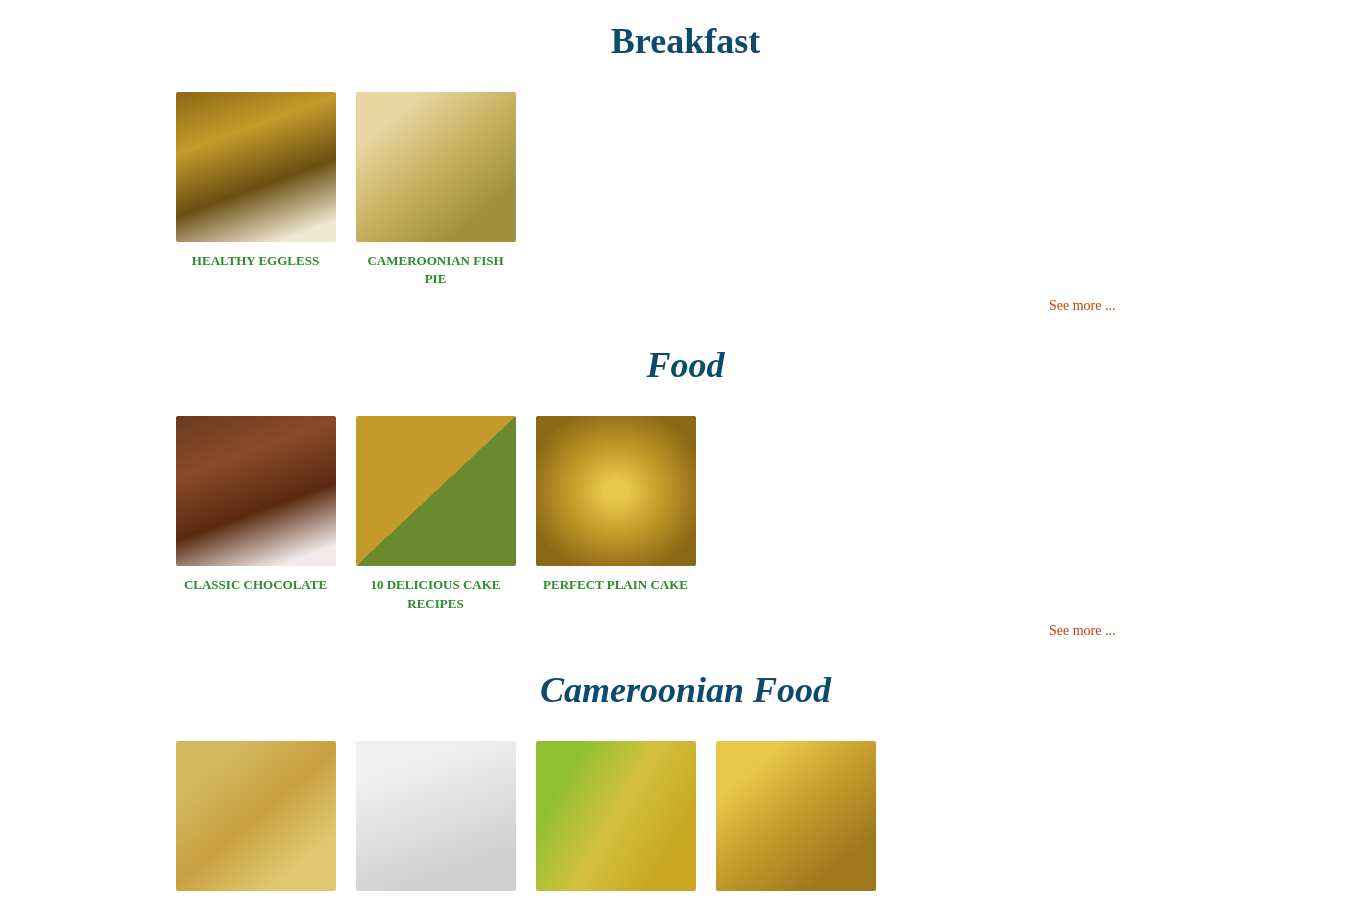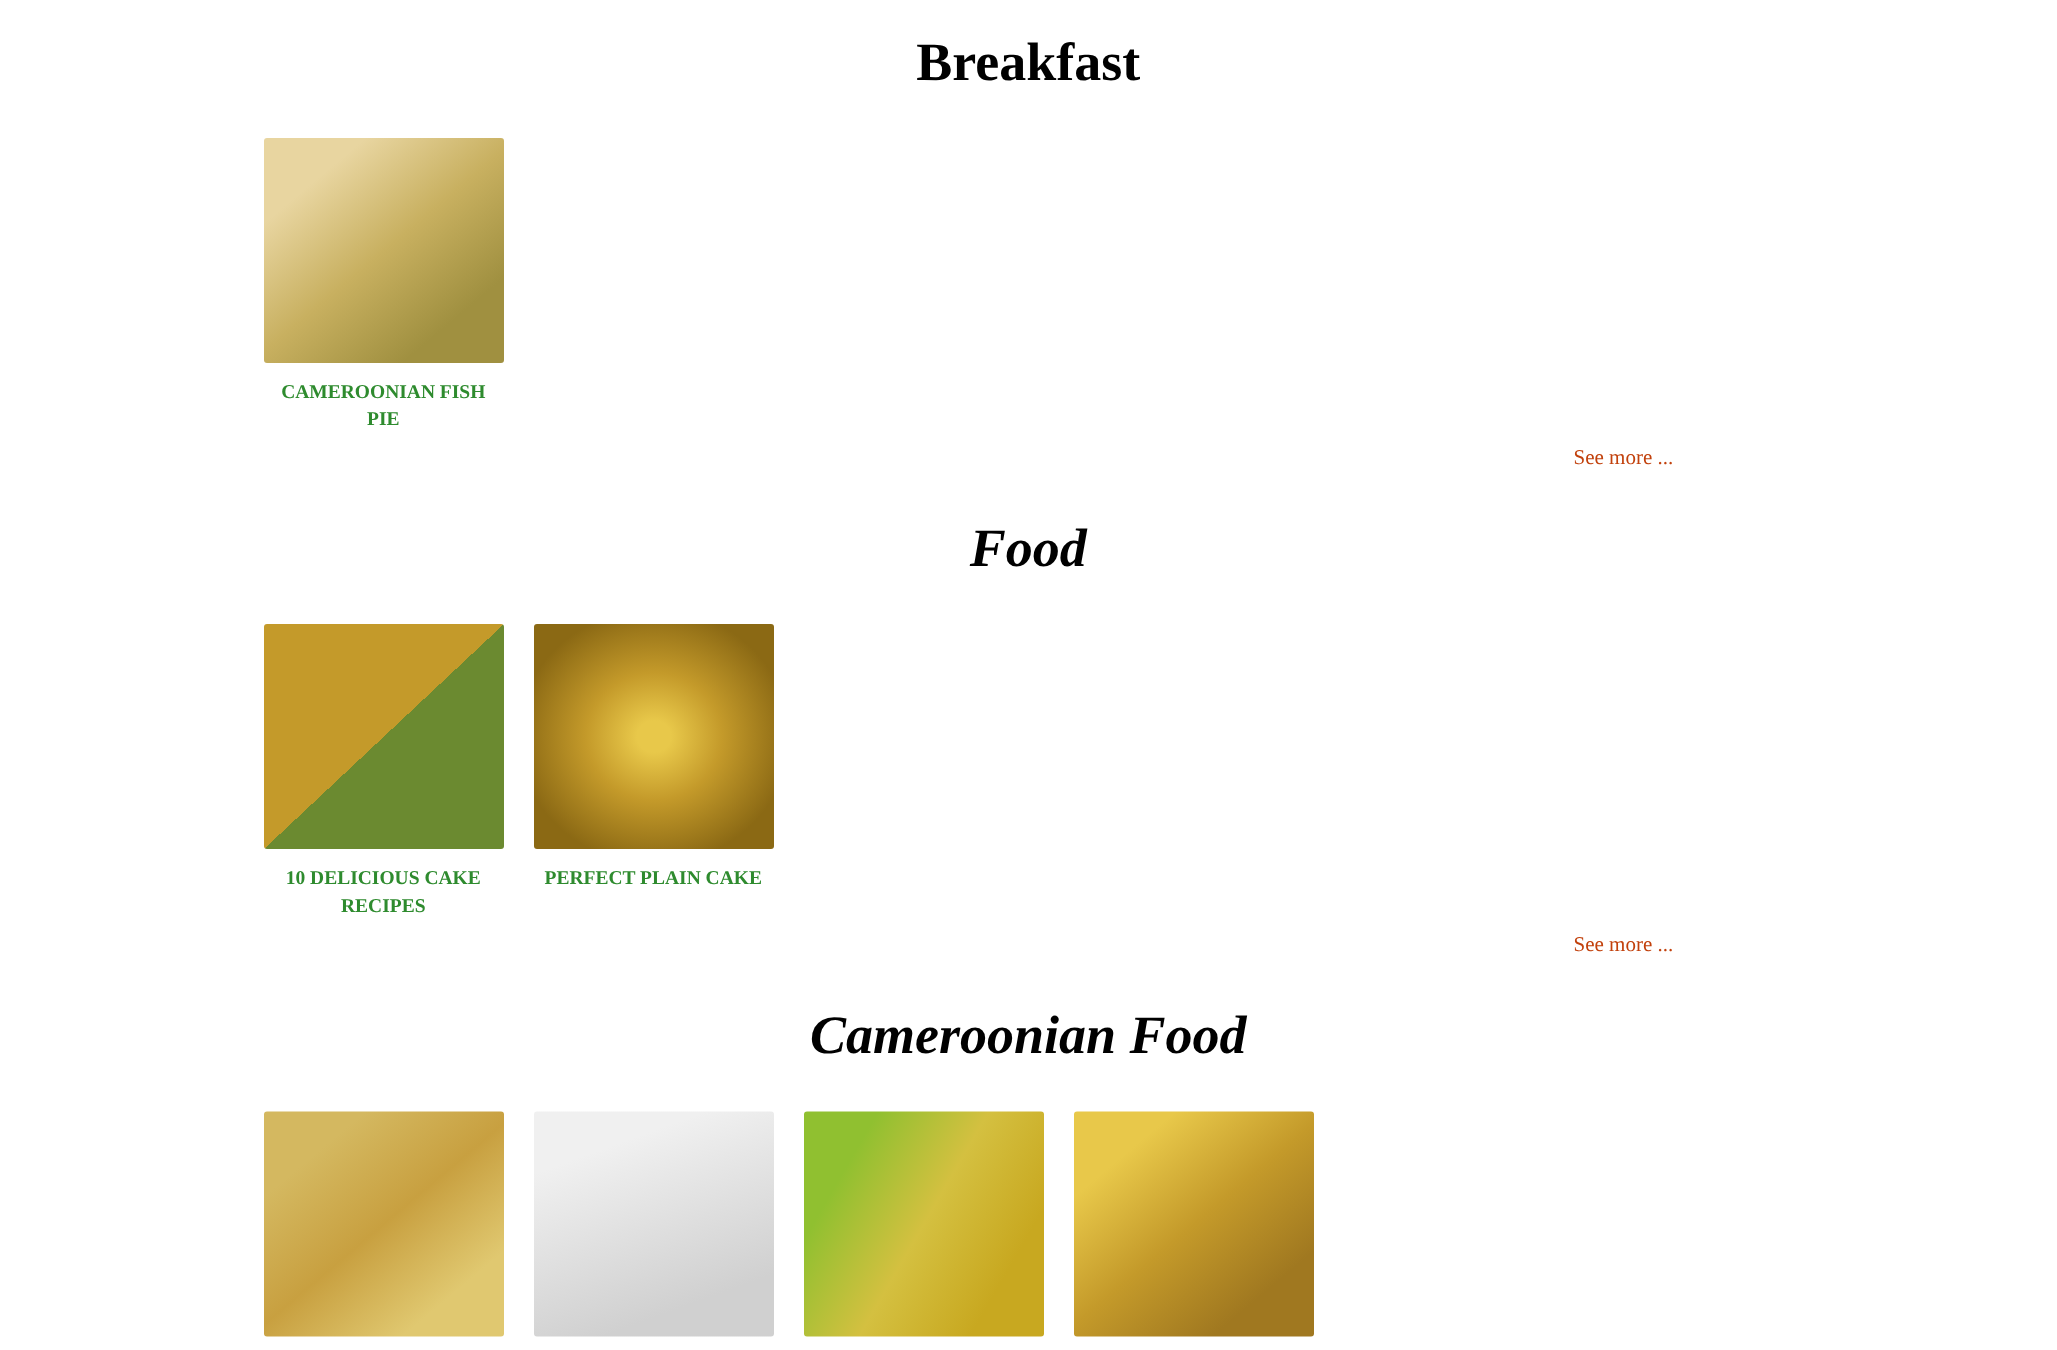--- a/index.html
+++ b/index.html
@@ -18,21 +18,21 @@
     .page-wrapper {
       max-width: 1100px;
       margin: 0 auto;
       padding: 20px 40px;
     }
 
     .section-title {
       text-align: center;
       font-size: 36px;
       font-weight: bold;
-      color: #000000;
+      color: #0c4a6e;
       margin-bottom: 30px;
       font-style: italic;
     }
 
     .section-title.normal {
       font-style: normal;
     }
 
     .recipe-grid {
       display: flex;
@@ -126,31 +126,39 @@
     }
   </style>
 </head>
 <body>
 
 <div class="page-wrapper">
 <div class="section">
       <h2 class="section-title normal">Breakfast</h2>
       <div class="recipe-grid">
         <div class="recipe-item">
+          <div class="recipe-image img-eggless"></div>
+          <div class="recipe-label">HEALTHY EGGLESS</div>
+        </div>
+        <div class="recipe-item">
           <div class="recipe-image img-fishpie"></div>
           <div class="recipe-label">CAMEROONIAN FISH PIE</div>
         </div>
       </div>
       <div class="see-more-row">
         <a class="see-more-link" href="#">See more ...</a>
       </div>
     </div>
     <div class="section">
       <h2 class="section-title">Food</h2>
       <div class="recipe-grid">
+        <div class="recipe-item">
+          <div class="recipe-image img-choco"></div>
+          <div class="recipe-label">CLASSIC CHOCOLATE</div>
+        </div>
         <div class="recipe-item">
           <div class="recipe-image img-cakerecipes"></div>
           <div class="recipe-label">10 DELICIOUS CAKE RECIPES</div>
         </div>
         <div class="recipe-item">
           <div class="recipe-image img-plaincake"></div>
           <div class="recipe-label">PERFECT PLAIN CAKE</div>
         </div>
       </div>
       <div class="see-more-row">

